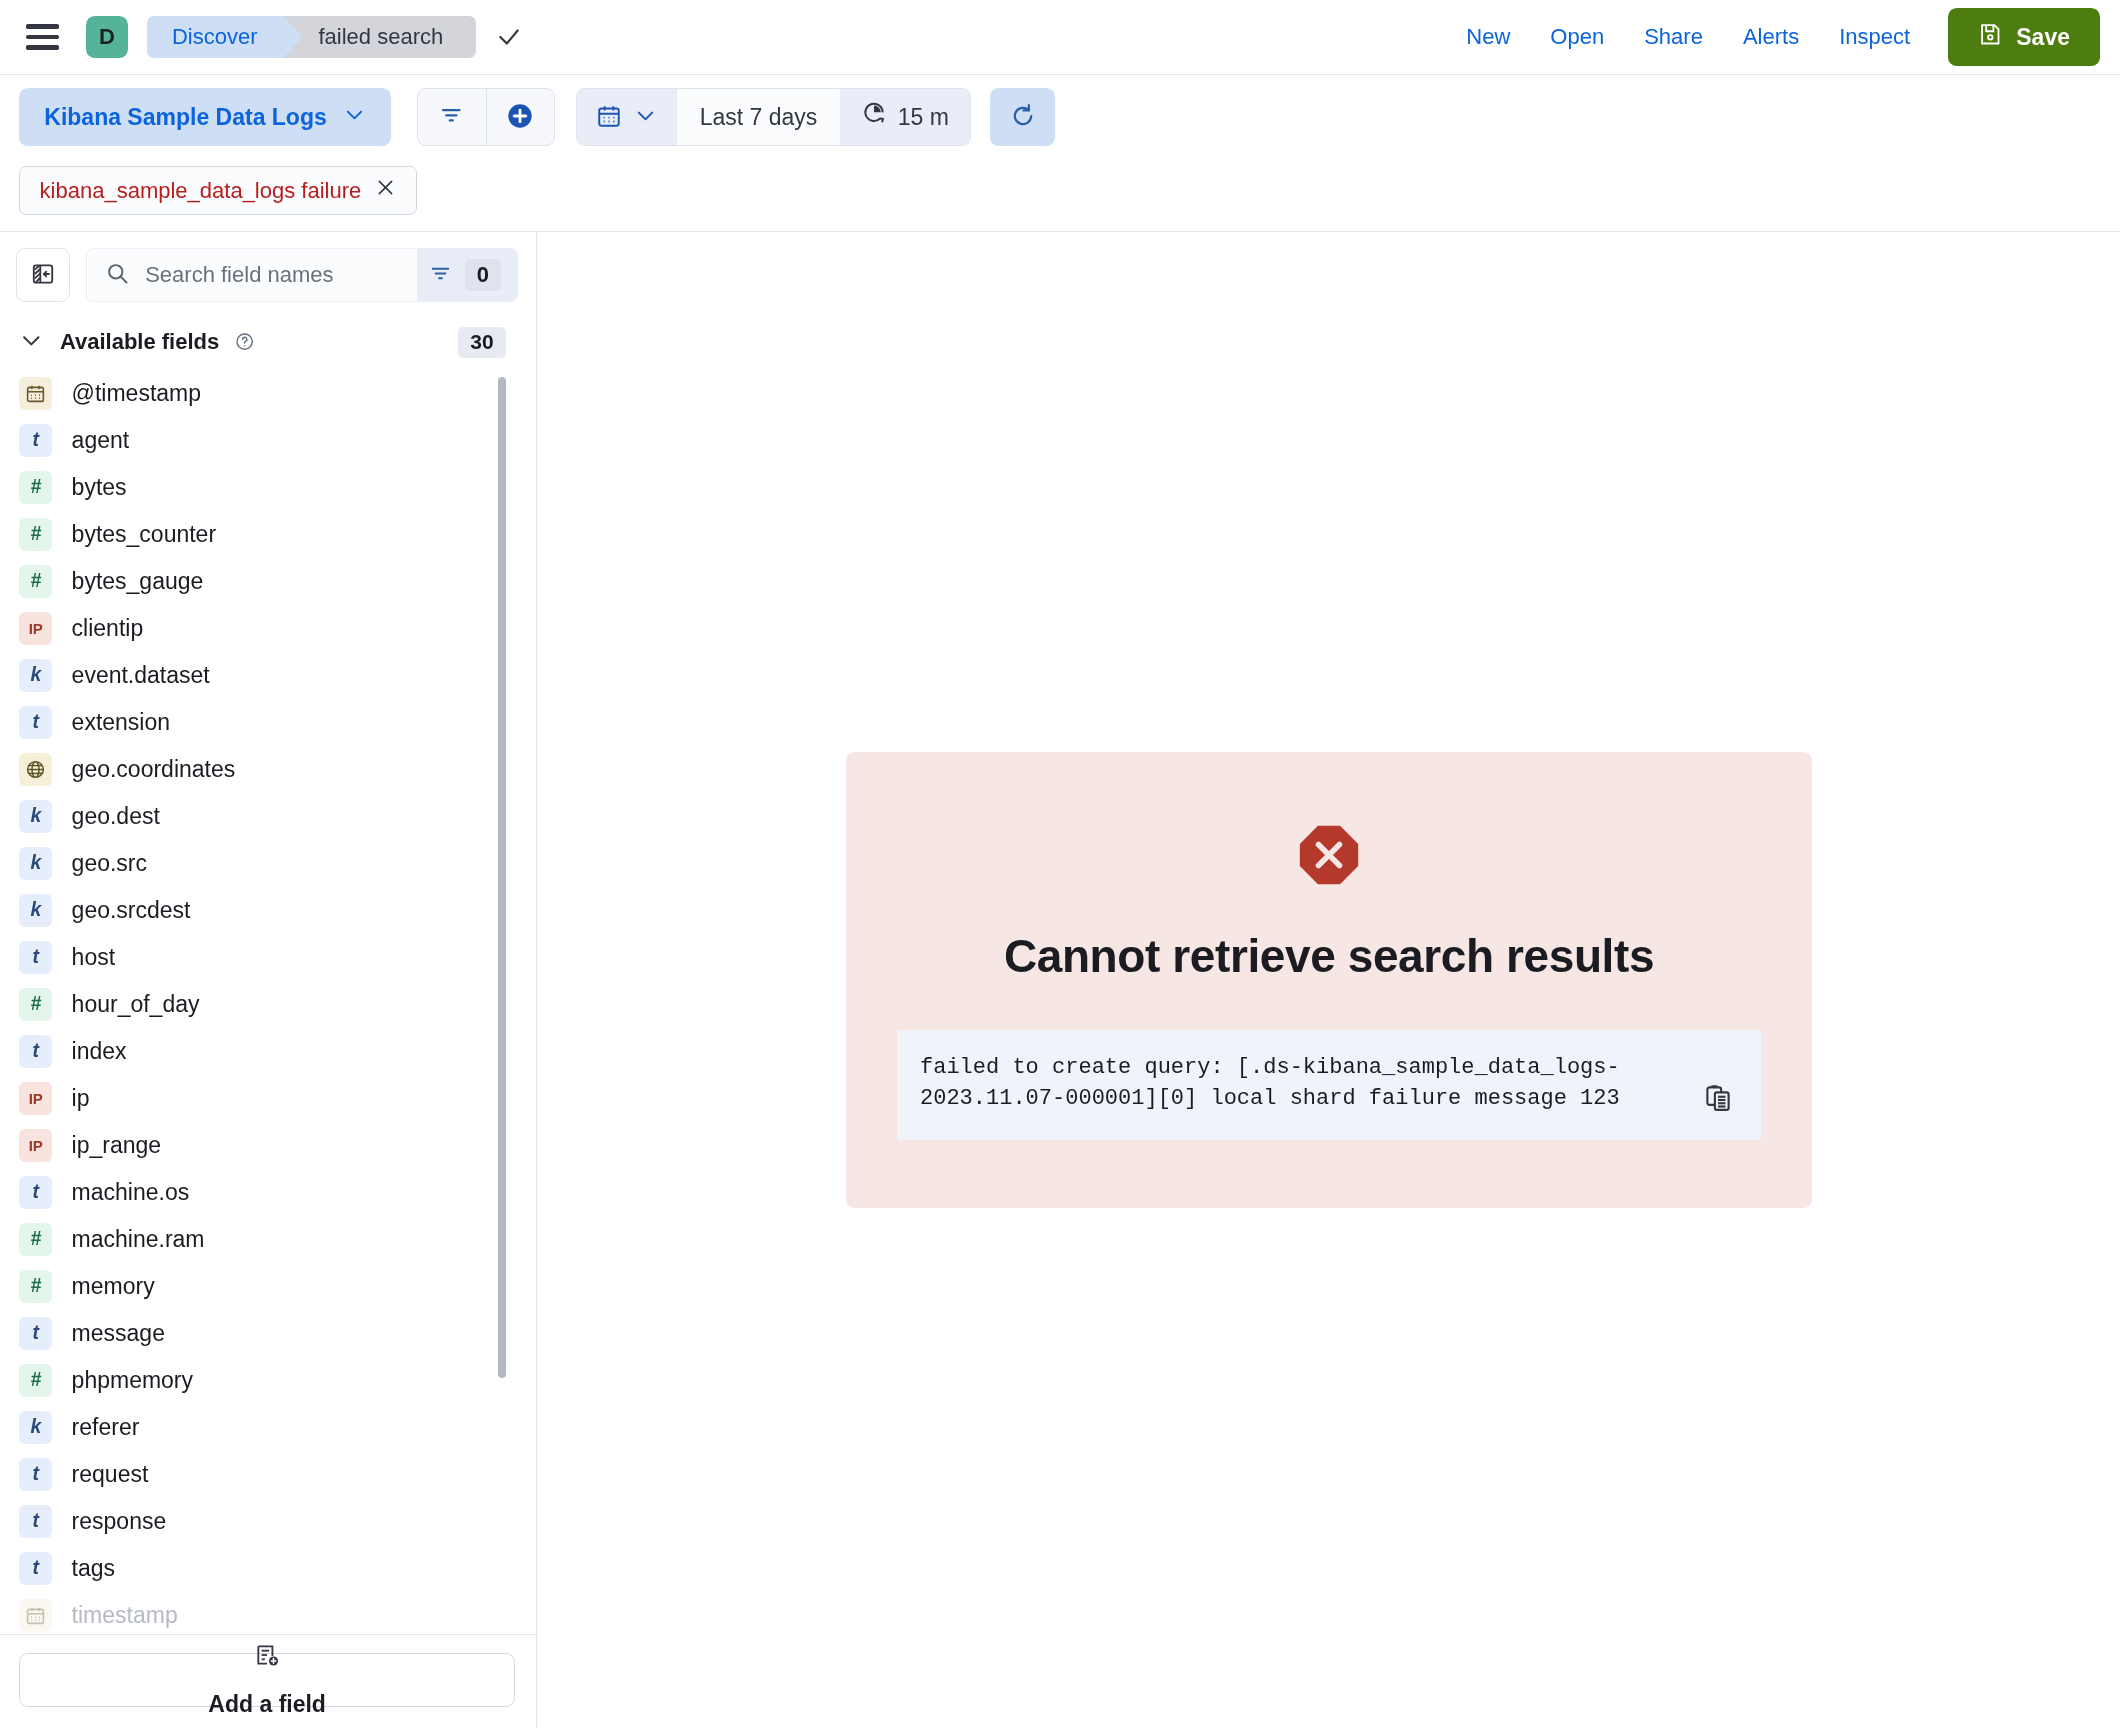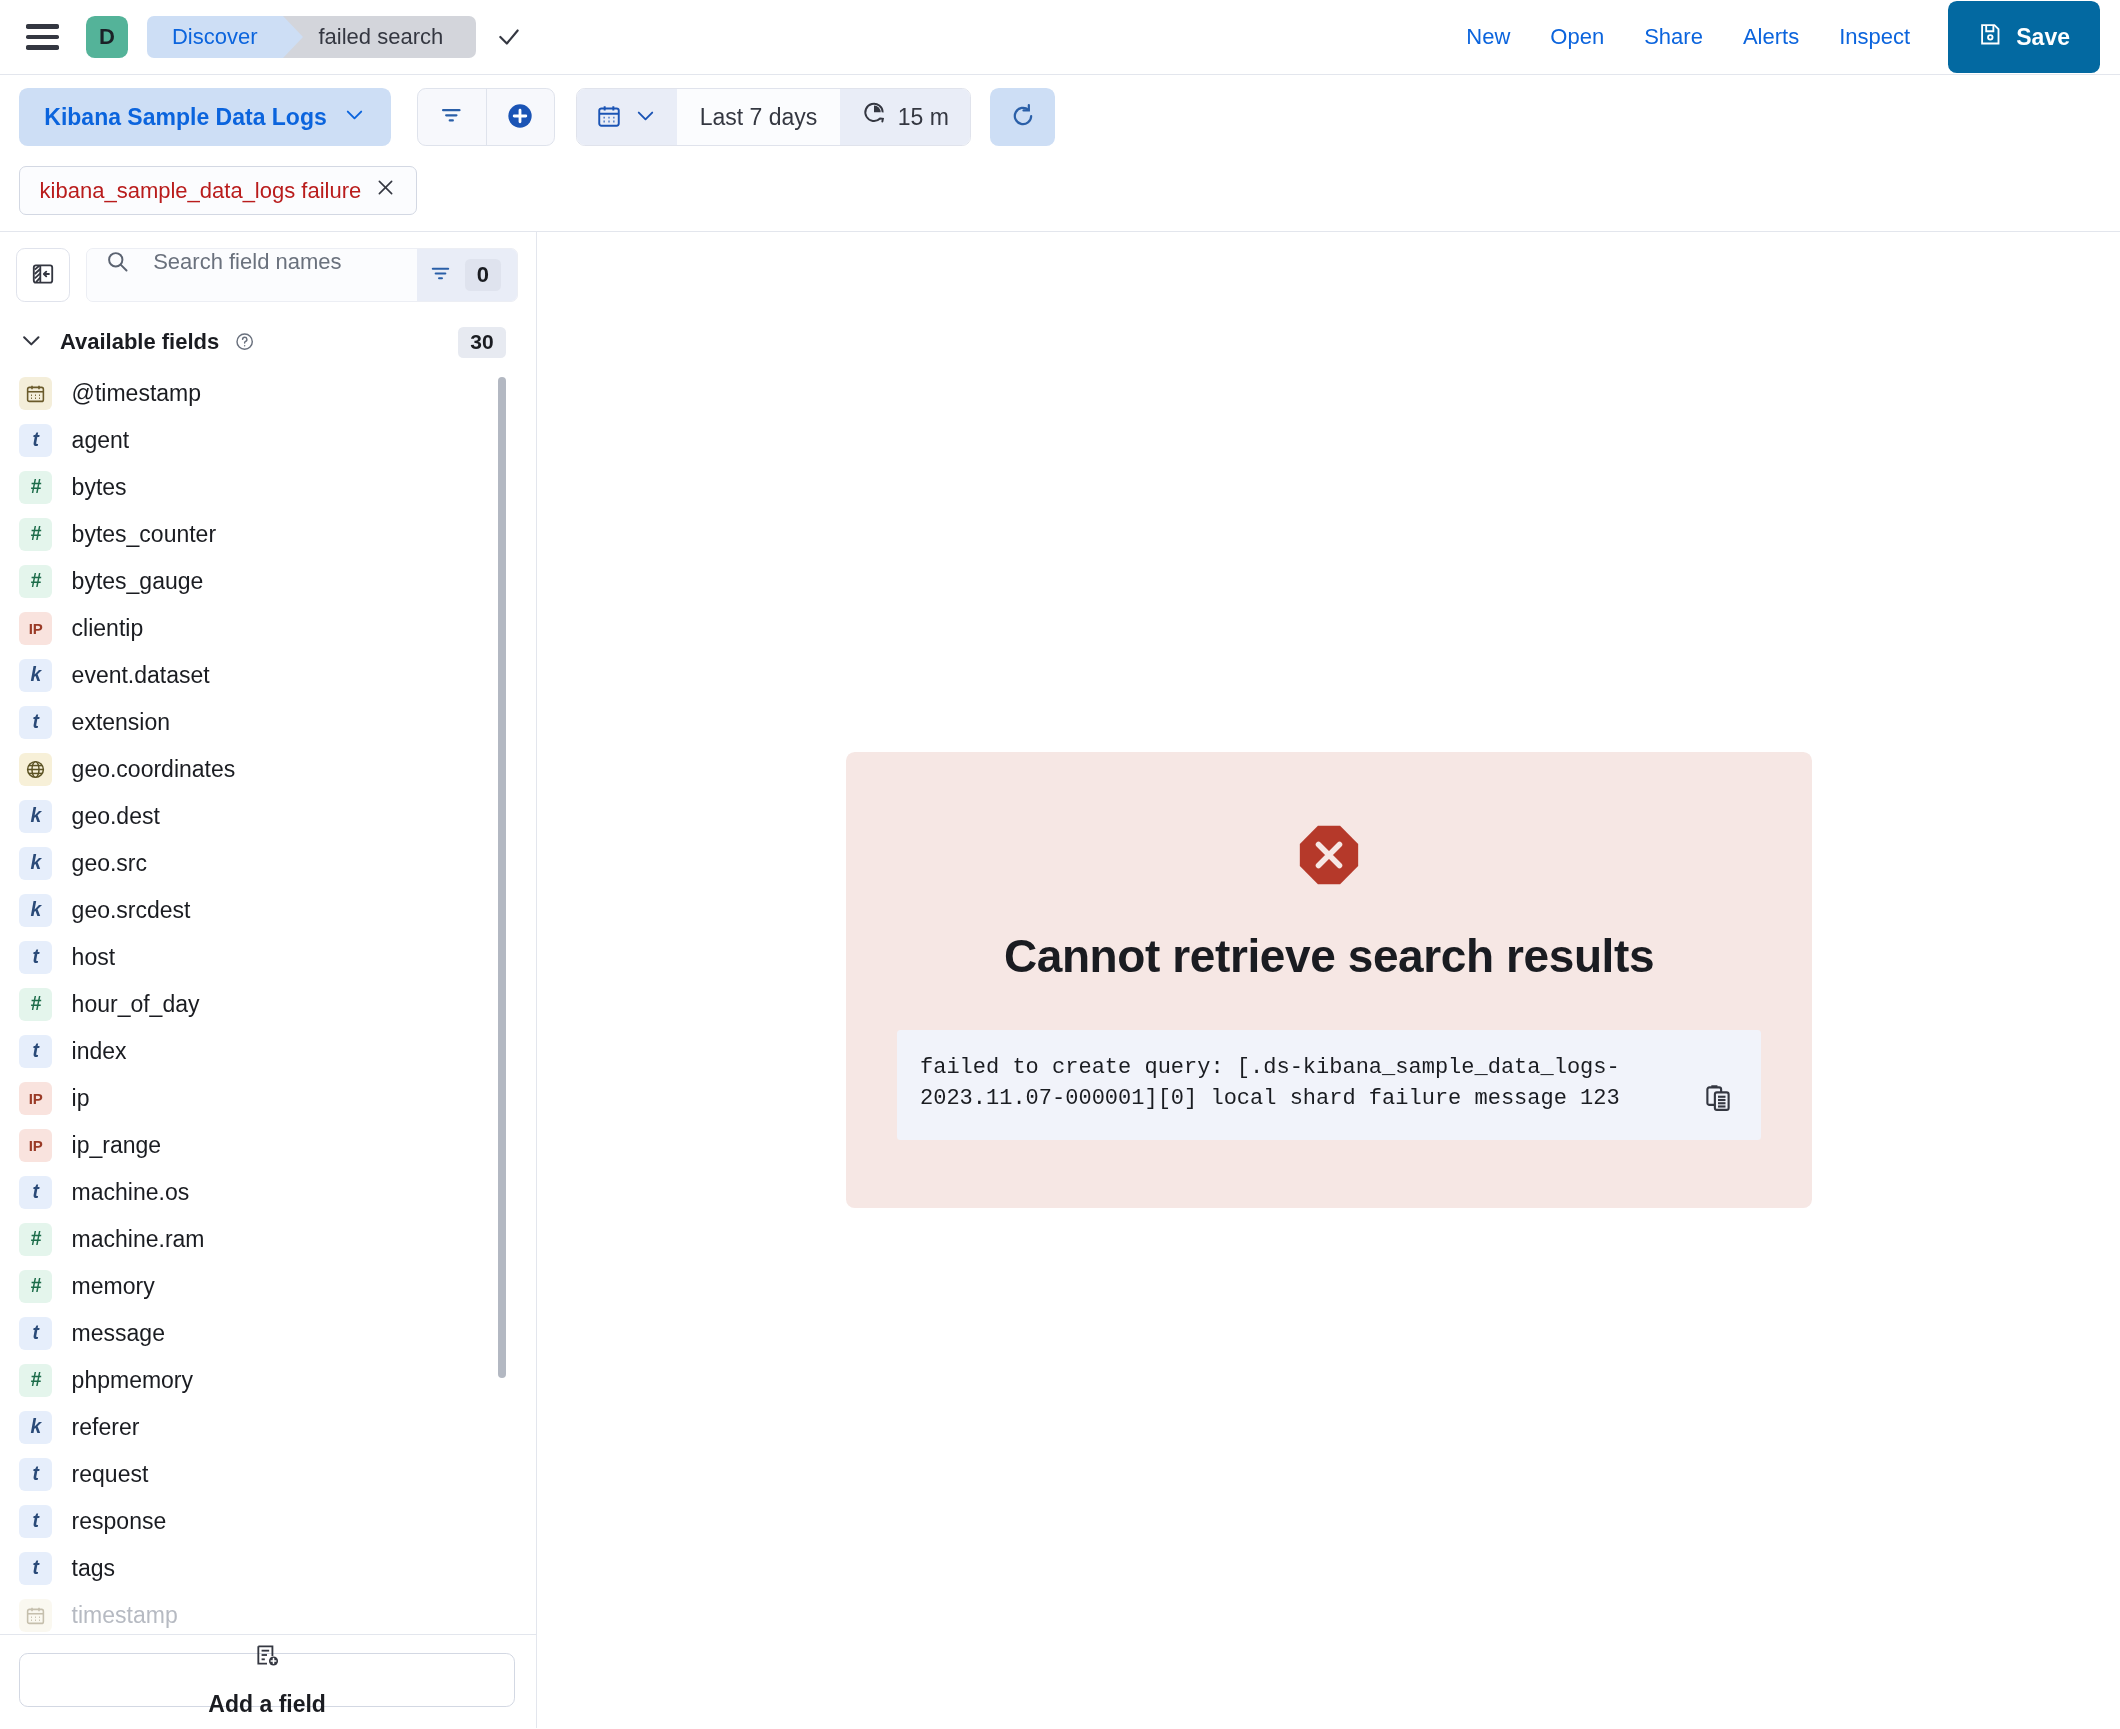--- a/index.html
+++ b/index.html
@@ -82,24 +82,24 @@
   }
   .chrome-link {
     font-size: 22px;
     color: #0b64dd;
     padding: 0 20px;
     cursor: pointer;
     white-space: nowrap;
   }
   .save-btn {
     margin-left: 17.6px;
-    background: #0369a1;
+    background: #4d7c0f;
     color: #fff;
     border-radius: 8.8px;
-    height: 72px;
+    height: 58px;
     padding: 0 30px;
     display: flex; align-items: center; gap: 14px;
     font-size: 23px; font-weight: 700;
     cursor: pointer;
   }
 
   
   .query-bar {
     height: 84px;
     display: flex; align-items: center;
@@ -238,22 +238,22 @@
     flex: 1;
     height: 54px;
     background: #f7f8fc;
     border-radius: 7px;
     display: flex; align-items: center;
     border: 0.9px solid #eceef4;
     overflow: hidden;
   }
   .field-search-input {
     flex: 1;
-    display: flex; align-items: flex-start;
-    gap: 24px;
+    display: flex; align-items: center;
+    gap: 16px;
     padding: 0 17.6px;
     background: #fbfcfe;
     height: 100%;
     cursor: text;
   }
   .field-search-ph { font-size: 22px; color: #6a717d; }
   .field-filter-btn {
     display: flex; align-items: center;
     gap: 12.3px;
     padding: 0 16px 0 12.3px;

